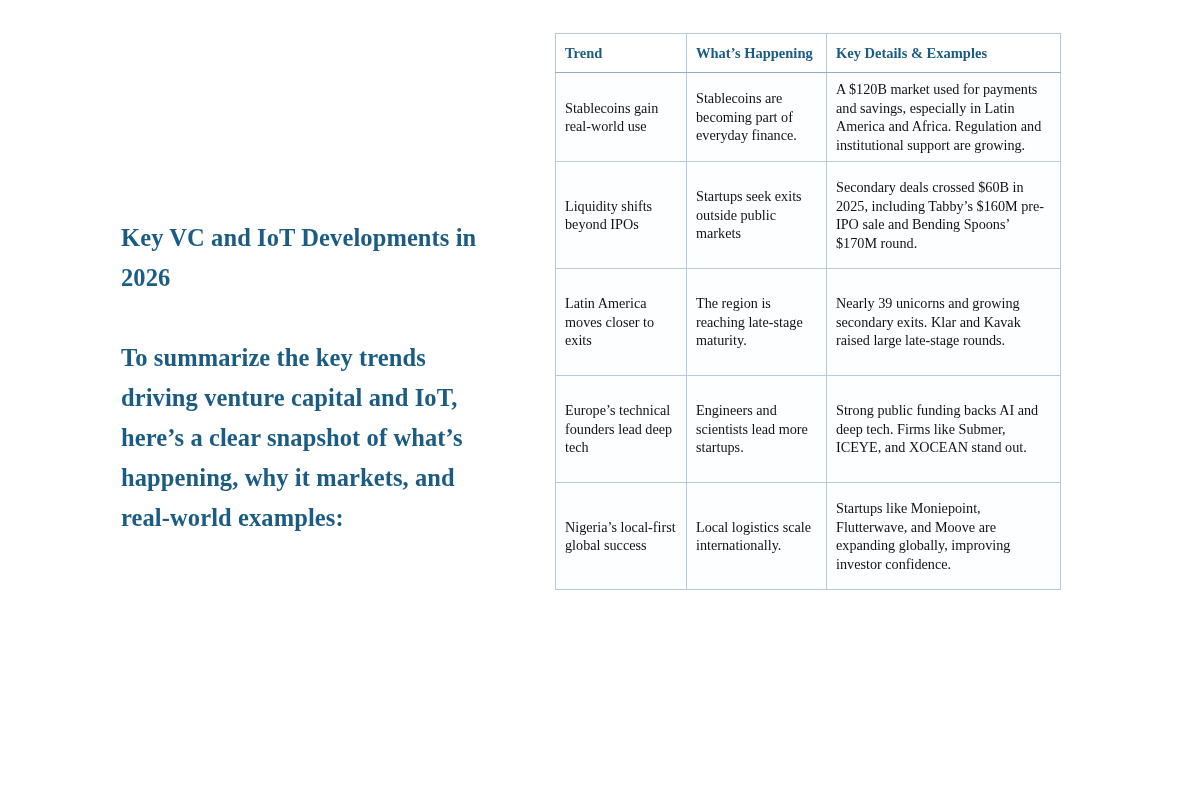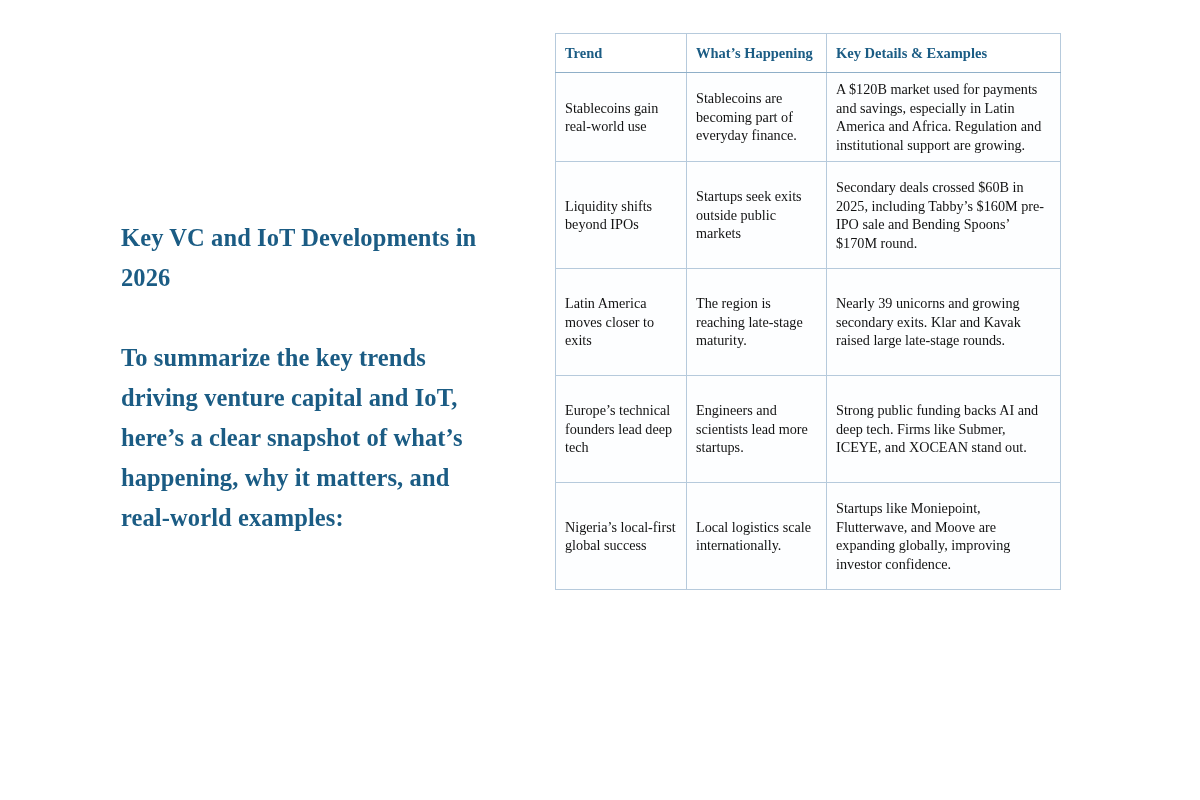--- a/index.html
+++ b/index.html
@@ -85,21 +85,21 @@
   }
   table#trends-table tbody tr:nth-child(1) { height: 88px; }
   table#trends-table tbody tr:nth-child(7) { height: 93px; }
   table#trends-table tbody tr:nth-child(8) { height: 86px; }
 </style>
 </head>
 <body>
 
 <div id="left-panel">
   <h1 id="headline">Key VC and IoT Developments in 2026</h1>
-  <p id="intro-paragraph">To summarize the key trends driving venture capital and IoT, here’s a clear snapshot of what’s happening, why it matters, and real-world examples:</p>
+  <p id="intro-paragraph">To summarize the key trends driving venture capital and IoT, here’s a clear snapshot of what’s happening, why it markets, and real-world examples:</p>
 </div>
 
 <div id="trends-table-wrap">
   <table id="trends-table">
     <colgroup>
       <col class="col-trend">
       <col class="col-happening">
       <col class="col-details">
     </colgroup>
     <thead>

